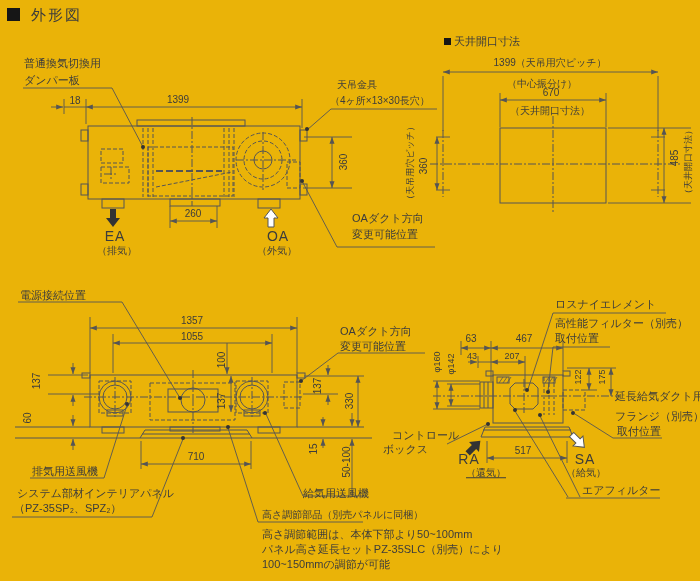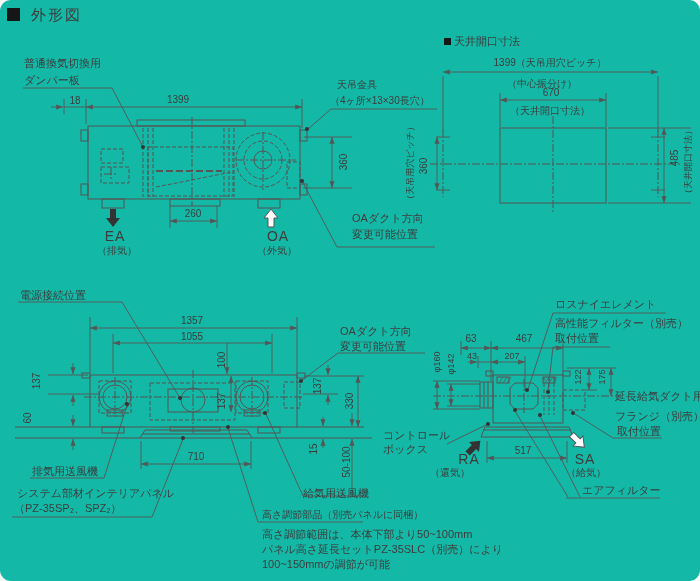--- a/index.html
+++ b/index.html
@@ -1,17 +1,17 @@
 <!DOCTYPE html>
 <html><head>
 <meta charset="utf-8">
 <style>
   html,body{margin:0;padding:0;background:#f8f8f7;}
-  #stage{position:relative;width:700px;height:581px;background:#14b8a6;overflow:hidden;
-         font-family:"Liberation Sans","DejaVu Sans",sans-serif;color:#3c3c3c;border-radius:11px;}
+  #stage{position:relative;width:700px;height:581px;background:#eab308;overflow:hidden;
+         font-family:"Liberation Sans","DejaVu Sans",sans-serif;color:#3c3c3c;}
   #lines{position:absolute;left:0;top:0;}
   .t{position:absolute;white-space:nowrap;color:#3c3c3c;line-height:1.15;}
   .c{transform:translate(-50%,-50%);}
   .r{transform:translate(-50%,-50%) rotate(-90deg);}
   .f9{font-size:9px;}
   .f10{font-size:10px;}
   .f11{font-size:11px;}
   .f14{font-size:14px;letter-spacing:1px;}
   .f15{font-size:15px;letter-spacing:2px;}
   .sq{position:absolute;background:#161616;}
@@ -269,37 +269,37 @@
 <div class="t f11" style="left:340px;top:325px;">OAダクト方向</div>
 <div class="t f11" style="left:340px;top:340px;">変更可能位置</div>
 <div class="t f11" style="left:32px;top:465px;">排気用送風機</div>
 <div class="t f11" style="left:17px;top:487px;">システム部材インテリアパネル</div>
 <div class="t f11" style="left:14px;top:502px;text-align:center;">（PZ-35SP₂、SPZ₂）</div>
 <div class="t f11" style="left:303px;top:481px;margin-top:6px;">給気用送風機</div>
 <div class="t f10" style="left:262px;top:509px;">高さ調節部品（別売パネルに同梱）</div>
 <div class="t f11" style="left:262px;top:528px;">高さ調節範囲は、本体下部より50~100mm</div>
 <div class="t f11" style="left:262px;top:543px;text-align:right;">パネル高さ延長セットPZ-35SLC（別売）により</div>
 <div class="t f11" style="left:262px;top:558px;">100~150mmの調節が可能</div>
-<div class="t f11" style="left:383px;top:429px;">コントロール</div>
+<div class="t f11" style="left:392px;top:429px;">コントロール</div>
 <div class="t f11" style="left:383px;top:443px;">ボックス</div>
 
 <div class="t f10 c" style="left:471px;top:339px;">63</div>
 <div class="t f10 c" style="left:524px;top:339px;">467</div>
 <div class="t f9 c" style="left:472px;top:356px;">43</div>
 <div class="t f9 c" style="left:512px;top:356px;">207</div>
 <div class="t f9 r" style="left:437px;top:362px;">φ160</div>
 <div class="t f9 r" style="left:451px;top:364px;">φ142</div>
 <div class="t f9 r" style="left:578px;top:377px;">122</div>
 <div class="t f9 r" style="left:602px;top:377px;">175</div>
 <div class="t f10 c" style="left:523px;top:451px;">517</div>
 <div class="t f11" style="left:555px;top:298px;">ロスナイエレメント</div>
 <div class="t f11" style="left:555px;top:317px;">高性能フィルター（別売）</div>
 <div class="t f11" style="left:555px;top:332px;">取付位置</div>
 <div class="t f11" style="left:615px;top:390px;">延長給気ダクト用</div>
 <div class="t f11" style="left:615px;top:410px;">フランジ（別売）</div>
 <div class="t f11" style="left:617px;top:425px;">取付位置</div>
 <div class="t f14 c" style="left:469px;top:459px;">RA</div>
-<div class="t f10 c" style="left:450px;top:473px;">（還気）</div>
+<div class="t f10 c" style="left:486px;top:473px;text-decoration:underline;">（還気）</div>
 <div class="t f14 c" style="left:585px;top:459px;">SA</div>
 <div class="t f10 c" style="left:586px;top:473px;">（給気）</div>
 <div class="t f11" style="left:582px;top:484px;">エアフィルター</div>
 
 </div>
 
 </body></html>

